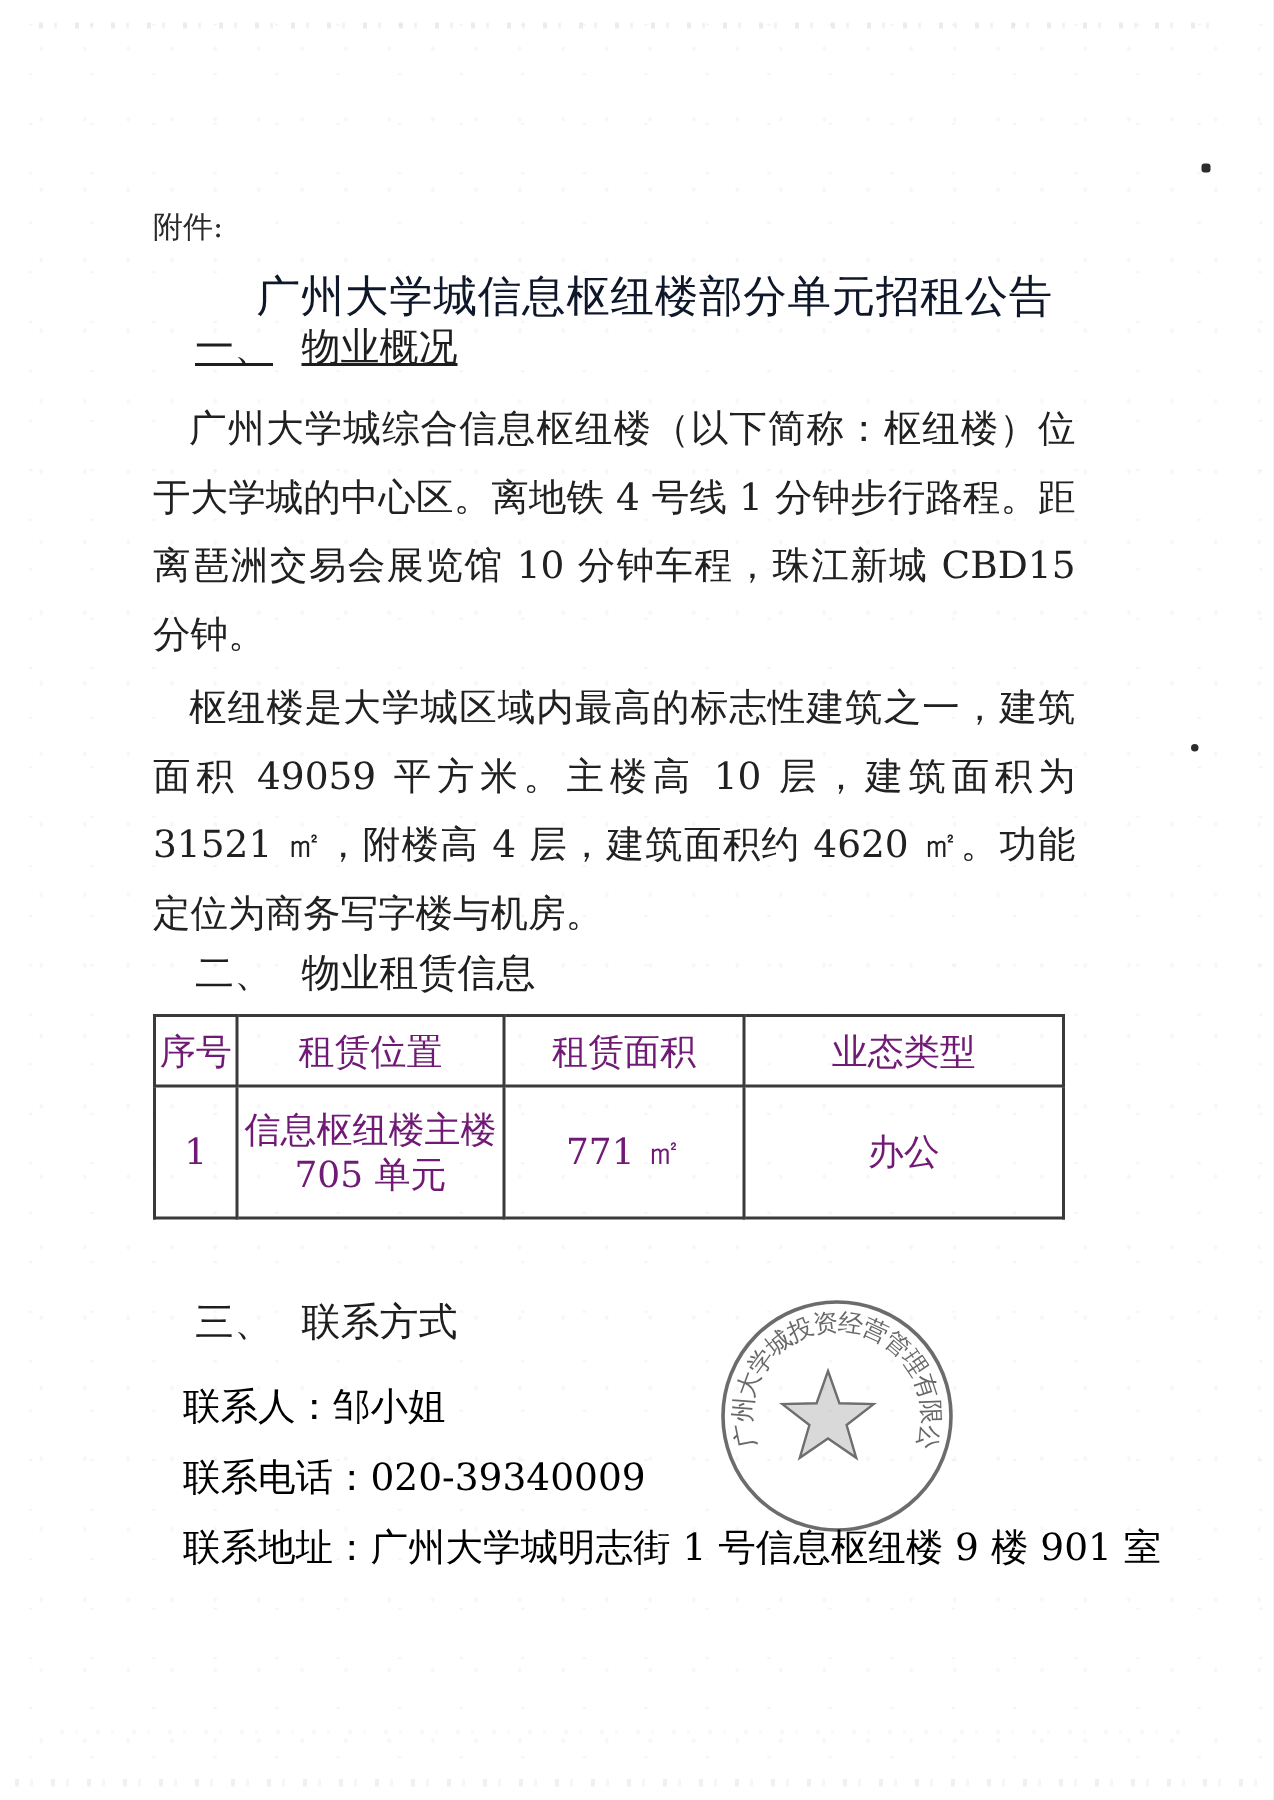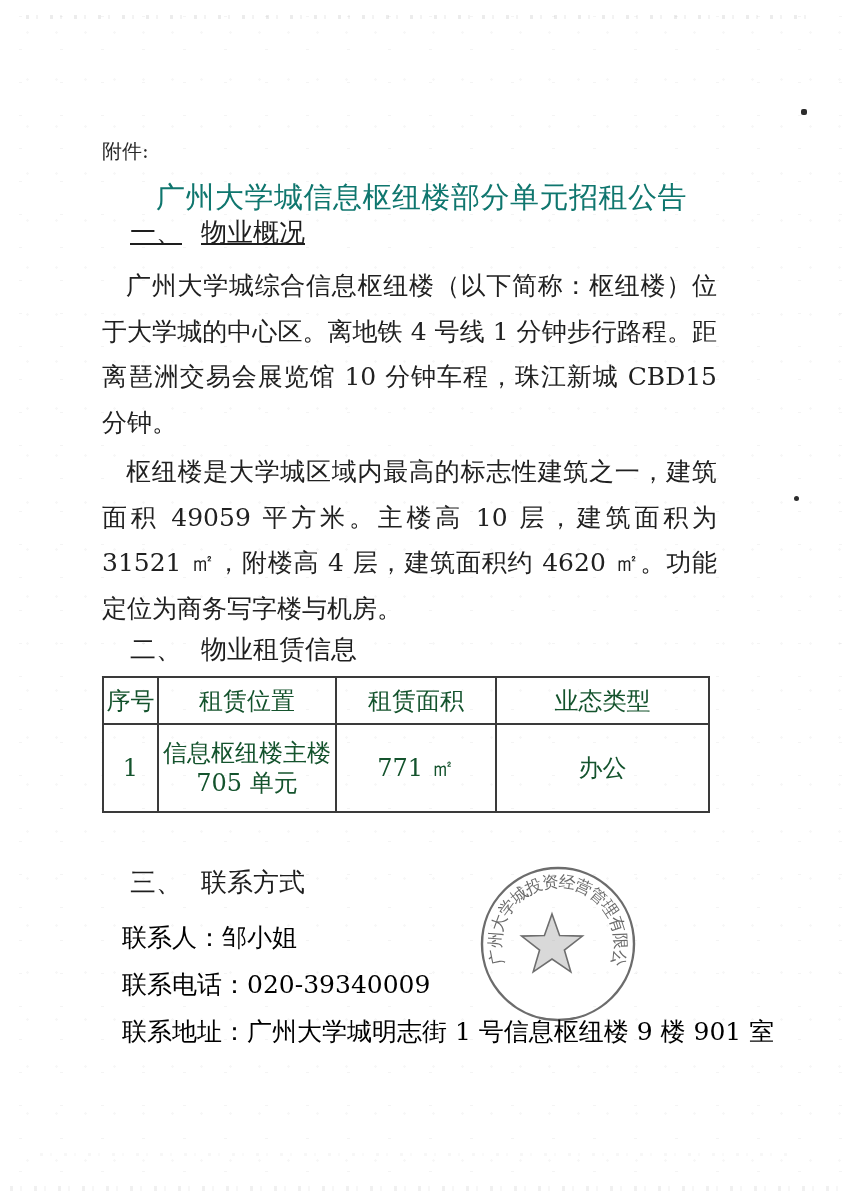--- a/index.html
+++ b/index.html
@@ -31,41 +31,41 @@
   .noise-bottom{bottom:9px;left:10px;right:10px;height:5px;opacity:.5;}
   .noise-bottom2{bottom:44px;left:40px;right:60px;height:3px;opacity:.28;}
   .dot{position:absolute;background:#2c2c2c;border-radius:2px;}
   .dot1{left:801px;top:109px;width:6px;height:6px;}
   .dot2{left:794px;top:496px;width:5px;height:5px;border-radius:50%;}
 
   .doc{position:absolute;left:102px;top:138px;width:615px;}
 
   .attach{font-size:20px;color:#2a2a2a;}
   .title{
-    font-size:29px;letter-spacing:.5px;color:#0f766e;
-    margin-top:13px;margin-left:54px;line-height:38px;
+    font-size:29px;letter-spacing:.5px;color:#0f172a;
+    text-align:center;margin-top:13px;margin-left:54px;line-height:38px;
   }
   .heading{font-size:26px;color:#1e1e1e;padding-left:28px;line-height:32px;}
   .heading .num{margin-right:19px;}
   .h1{text-decoration:underline;}
   .h2{margin-top:2px;}
   .h3{margin-top:53px;}
   .para{
     font-size:25px;line-height:45.5px;color:#212121;
     text-align:justify;text-indent:24px;
   }
   .p1{margin-top:15px;}
   .p2{margin-top:4px;}
 
   table.lease{
     border-collapse:collapse;margin-top:11px;table-layout:fixed;
   }
   table.lease td{
     border:2px solid #3a3a3a;text-align:center;vertical-align:middle;
-    font-size:24px;color:#14532d;padding:0;
+    font-size:24px;color:#701a75;padding:0;
   }
   .col-no{width:53px;}
   .col-loc{width:176px;}
   .col-area{width:158px;}
   .col-type{width:211px;}
   tr.hdr td{height:45px;}
   tr.body td{height:86px;}
   .loc-line{line-height:30px;}
   .loc-line + .loc-line{}
 

